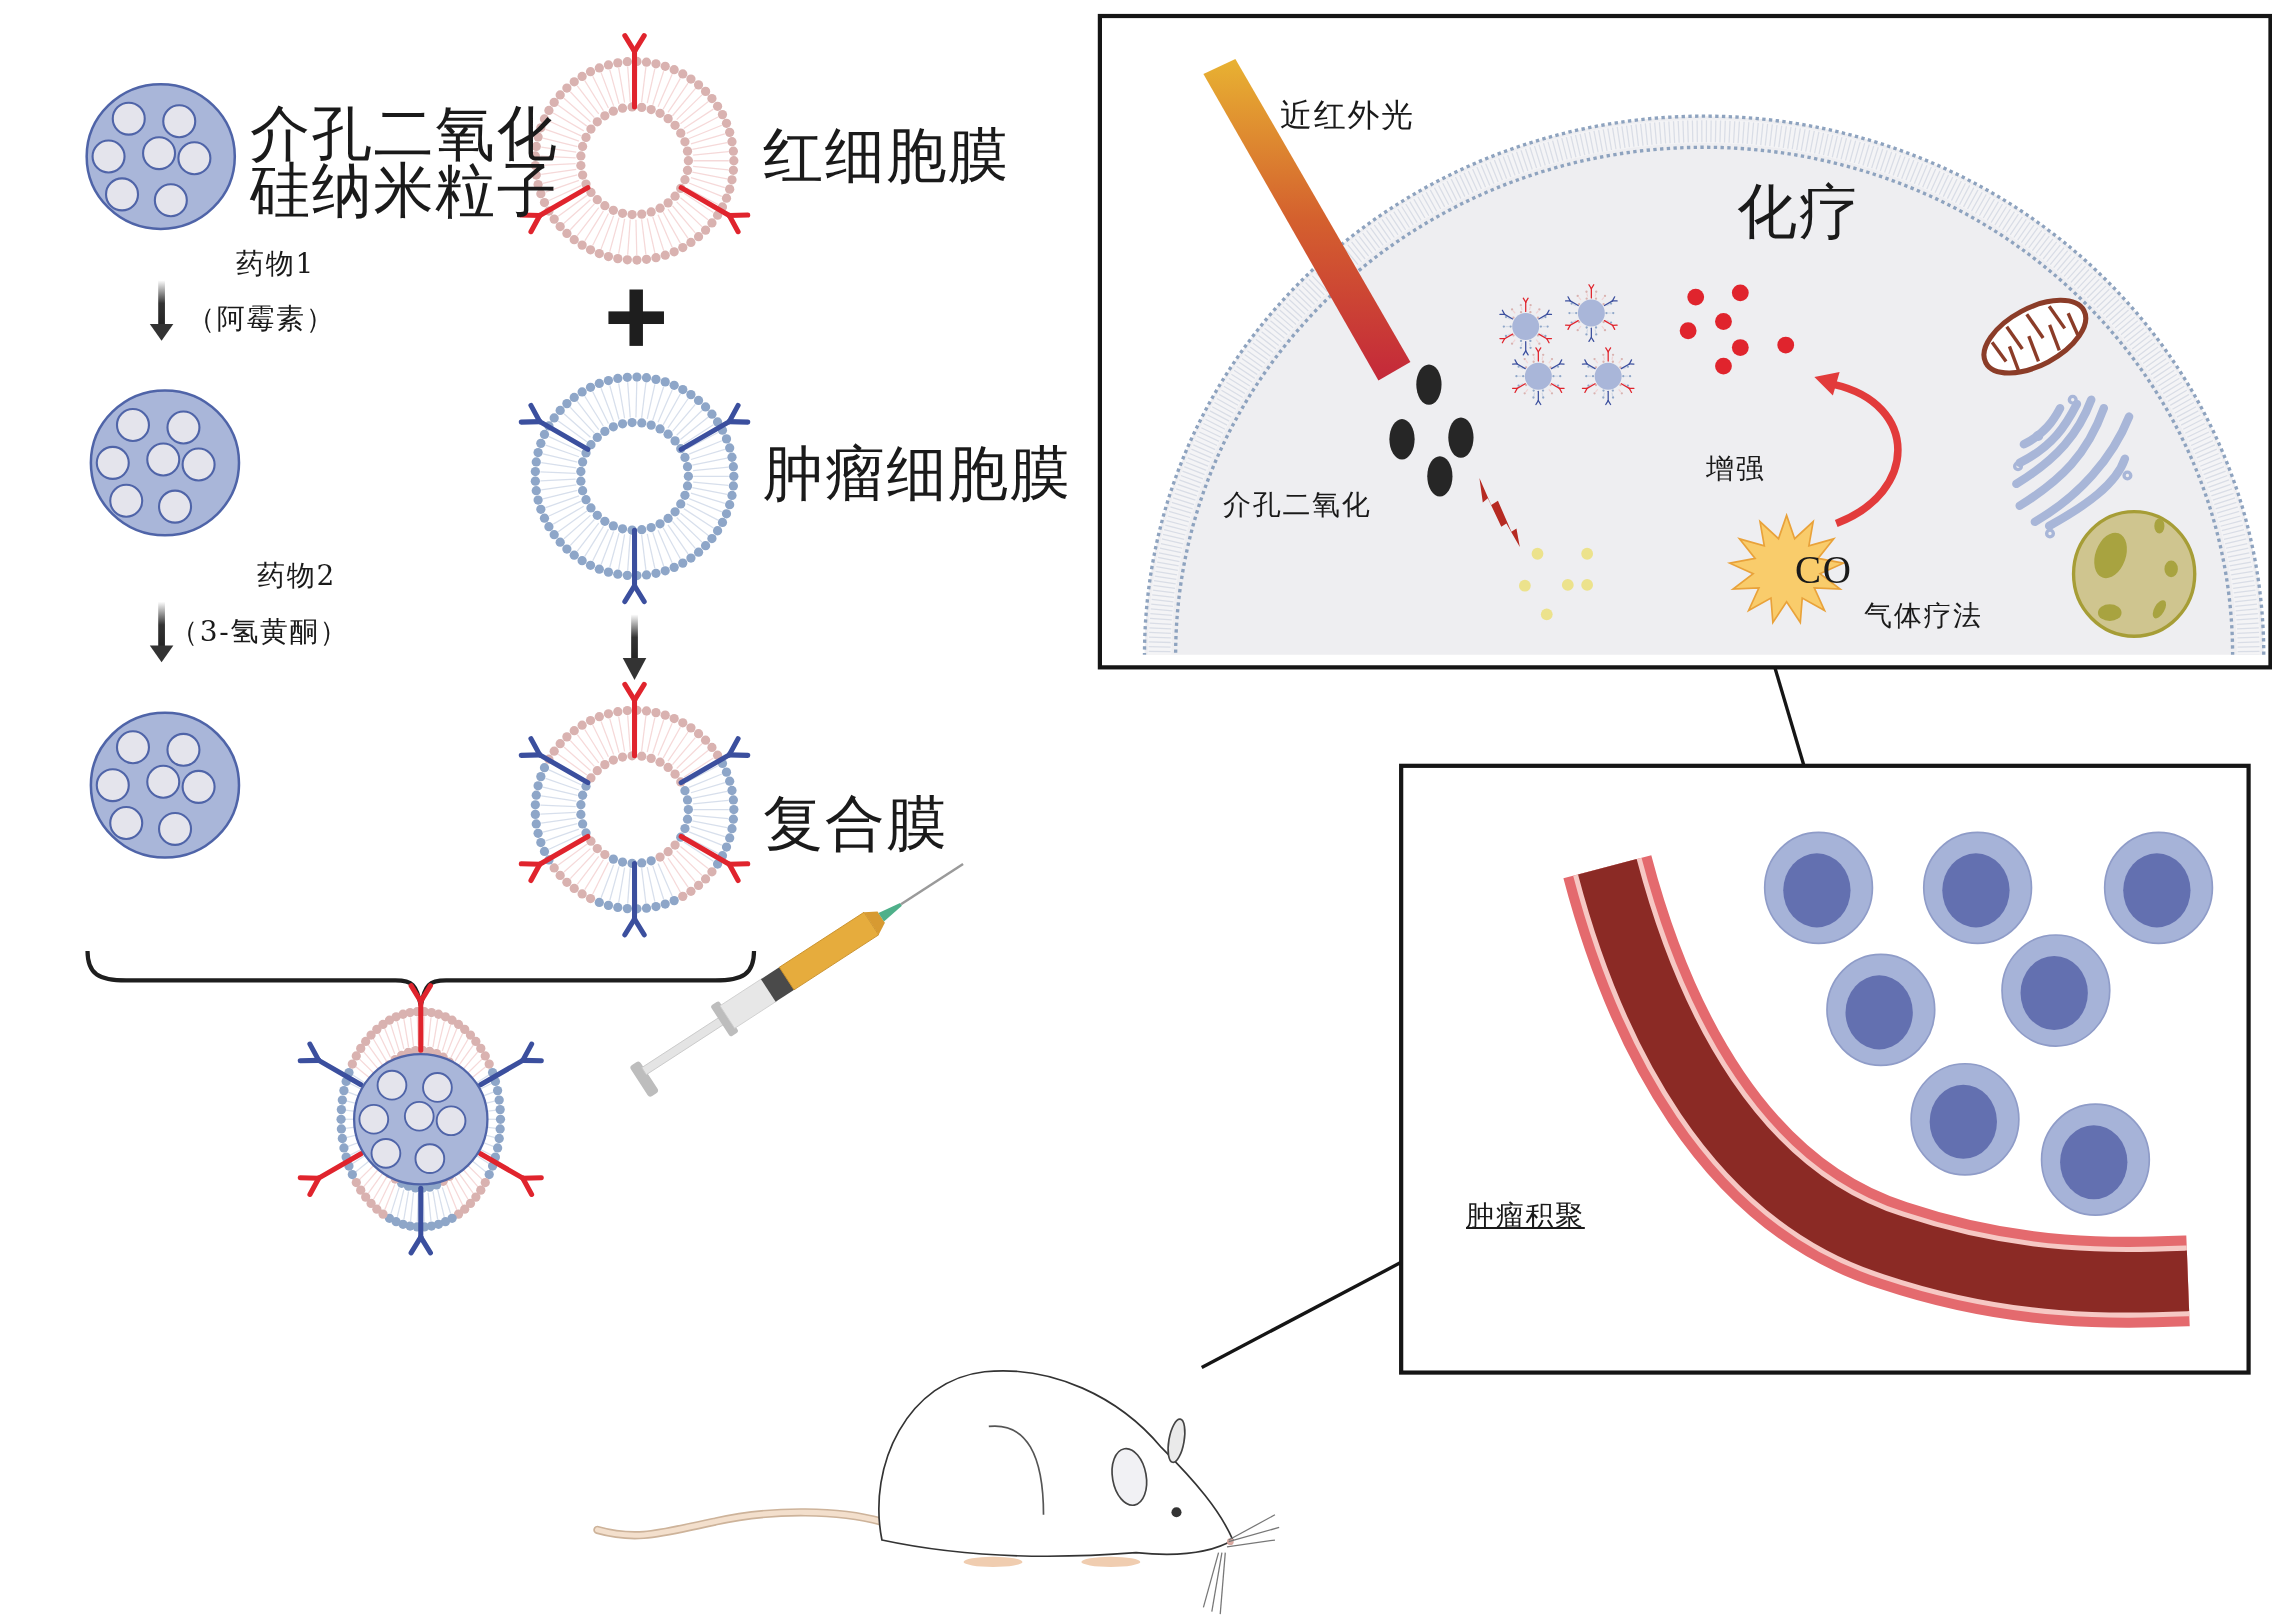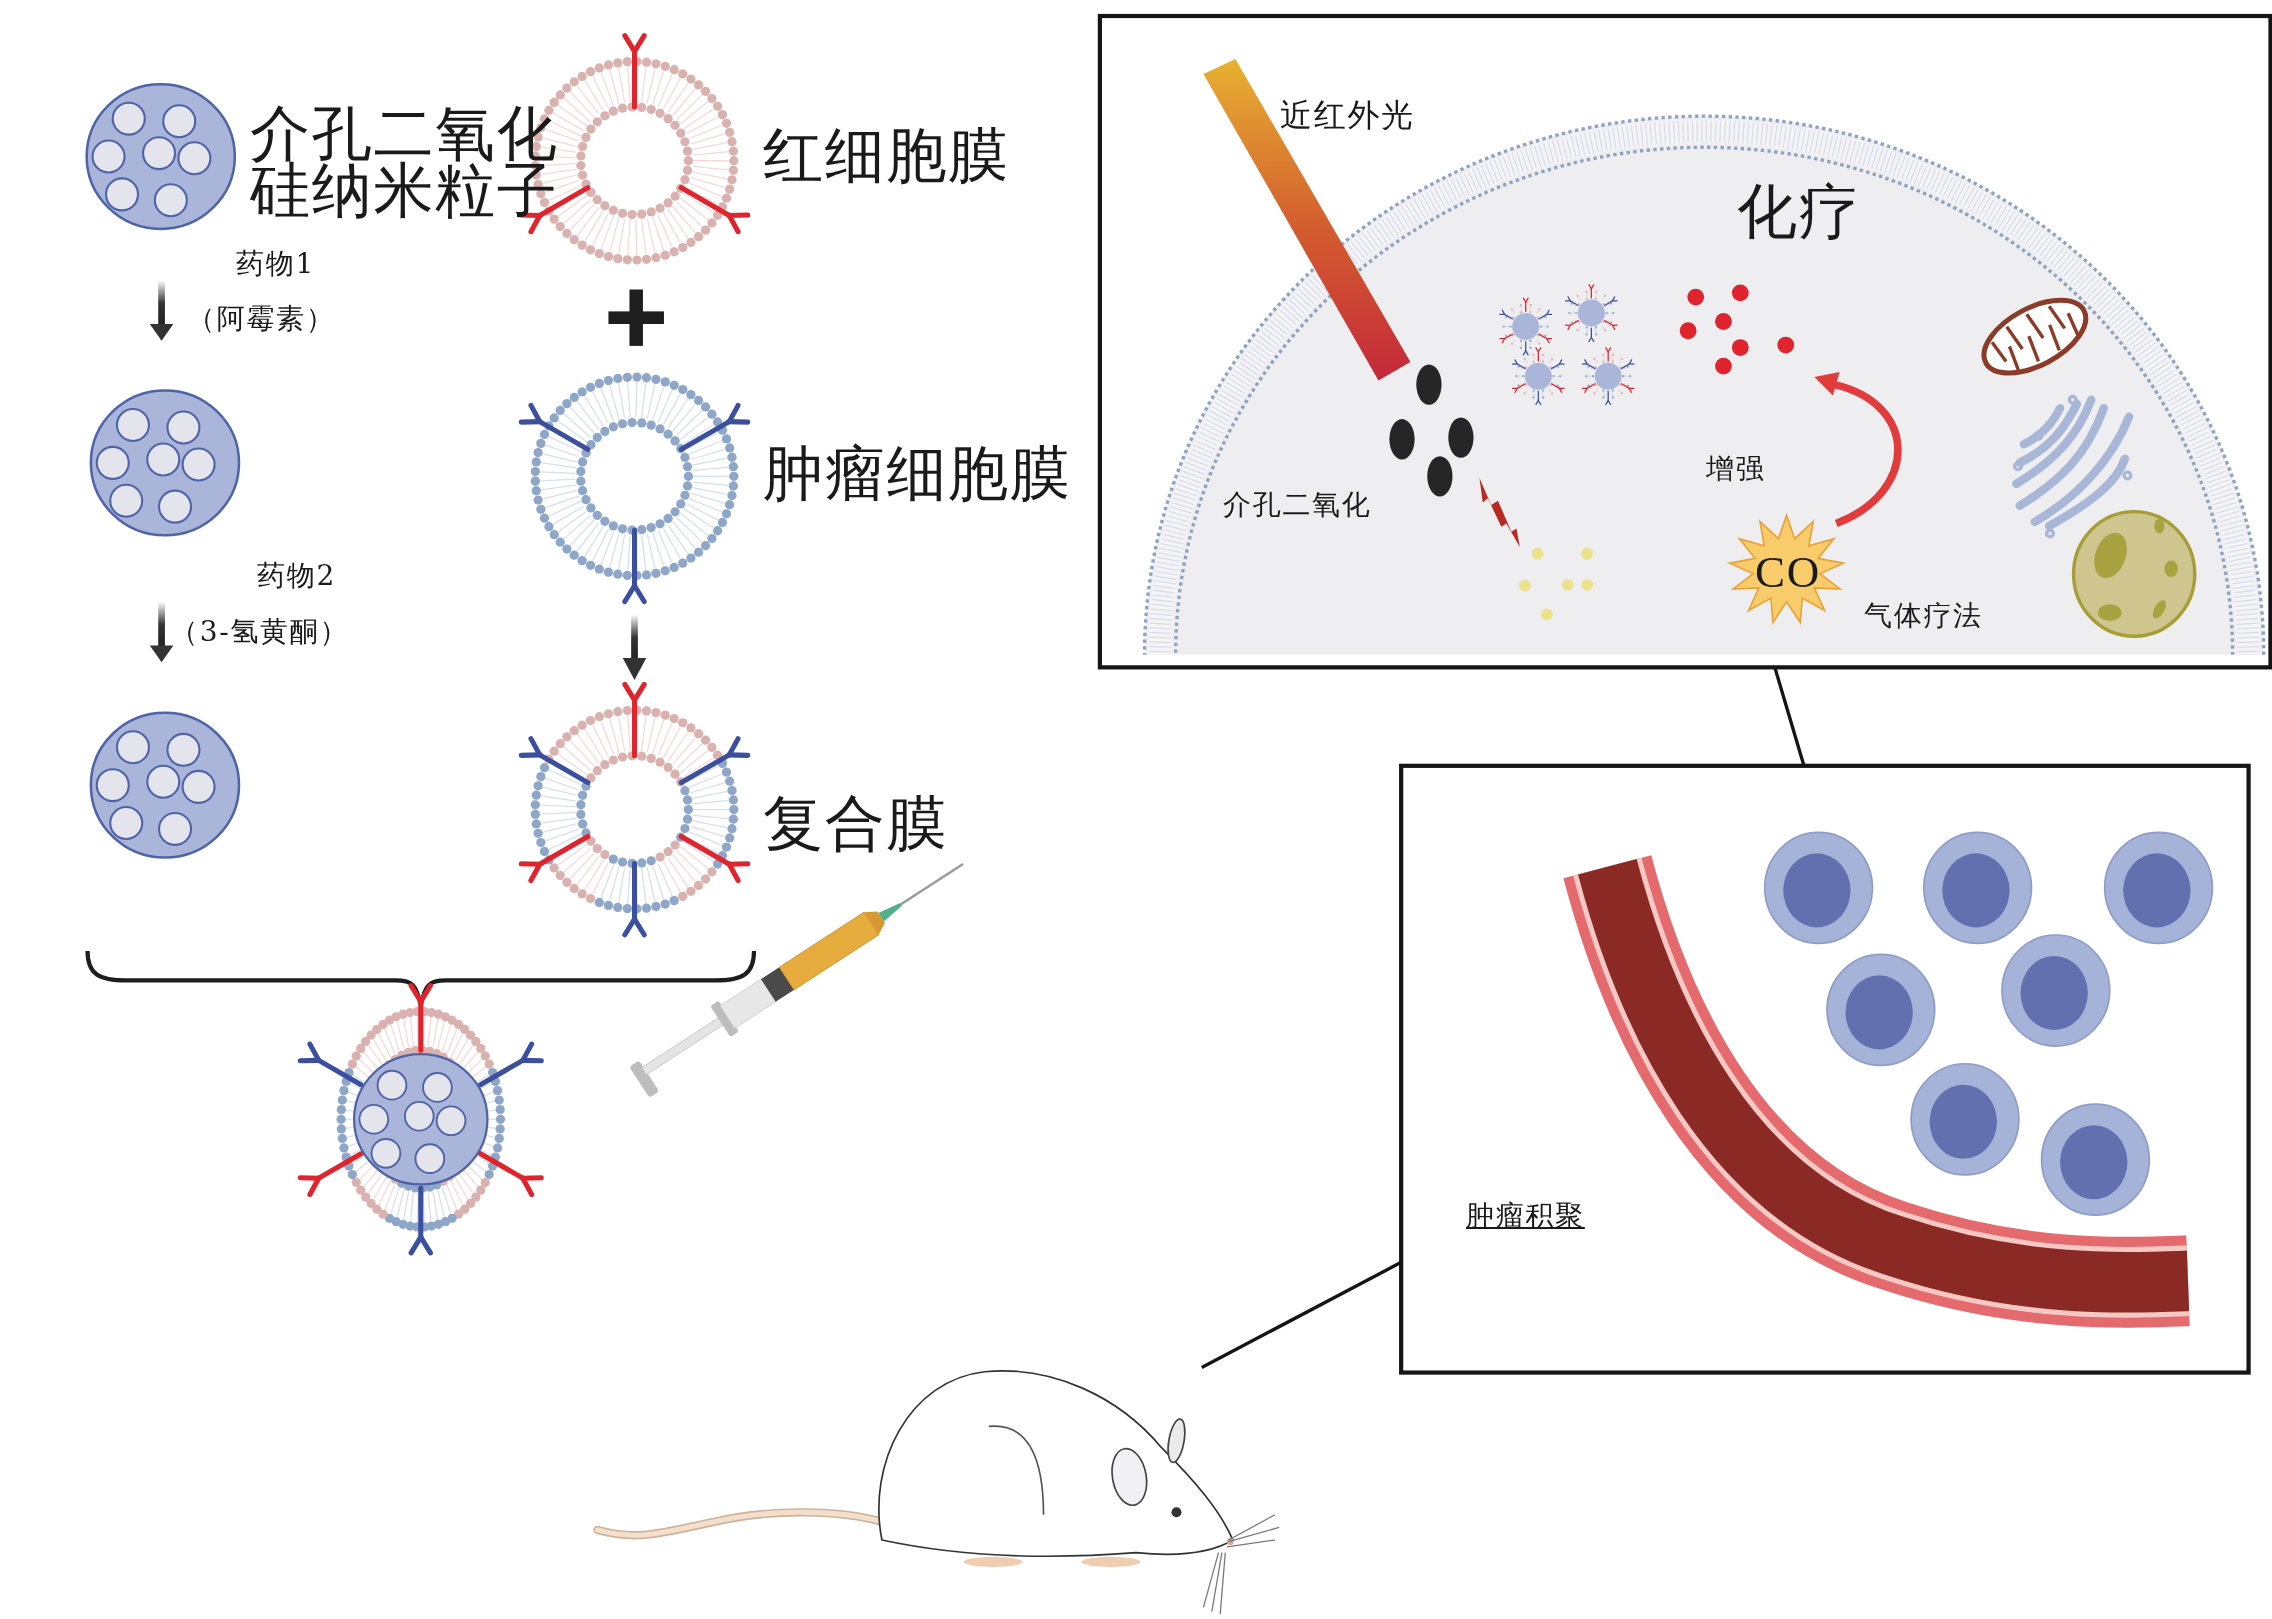--- a/index.html
+++ b/index.html
@@ -3,21 +3,21 @@
 <meta charset="utf-8">
 <style>
   html, body { margin:0; padding:0; background:#ffffff; }
   body { width:2273px; height:1620px; position:relative; overflow:hidden;
          font-family:"DejaVu Serif","Liberation Serif",serif; color:#1a1a1a; }
   .lbl { position:absolute; white-space:nowrap; line-height:1; letter-spacing:1.7px; }
   .f55 { font-size:60px; }
   .f52 { font-size:28px; }
   .f60 { font-size:32px; }
   svg.layer { position:absolute; left:0; top:0; }
-  .co-text { font-family:"Liberation Serif",serif; font-size:45px; }
+  .co-text { font-family:"Liberation Serif",serif; font-size:39px;margin-left:40px; }
 </style>
 </head>
 <body>
 
 <svg class="layer" width="2273" height="1620" viewBox="0 0 2701 1925">
   <defs>
     <linearGradient id="nirGrad" x1="0" y1="0" x2="0" y2="1">
       <stop offset="0" stop-color="#e8b232"></stop>
       <stop offset="0.5" stop-color="#d4602e"></stop>
       <stop offset="1" stop-color="#c4283a"></stop>

